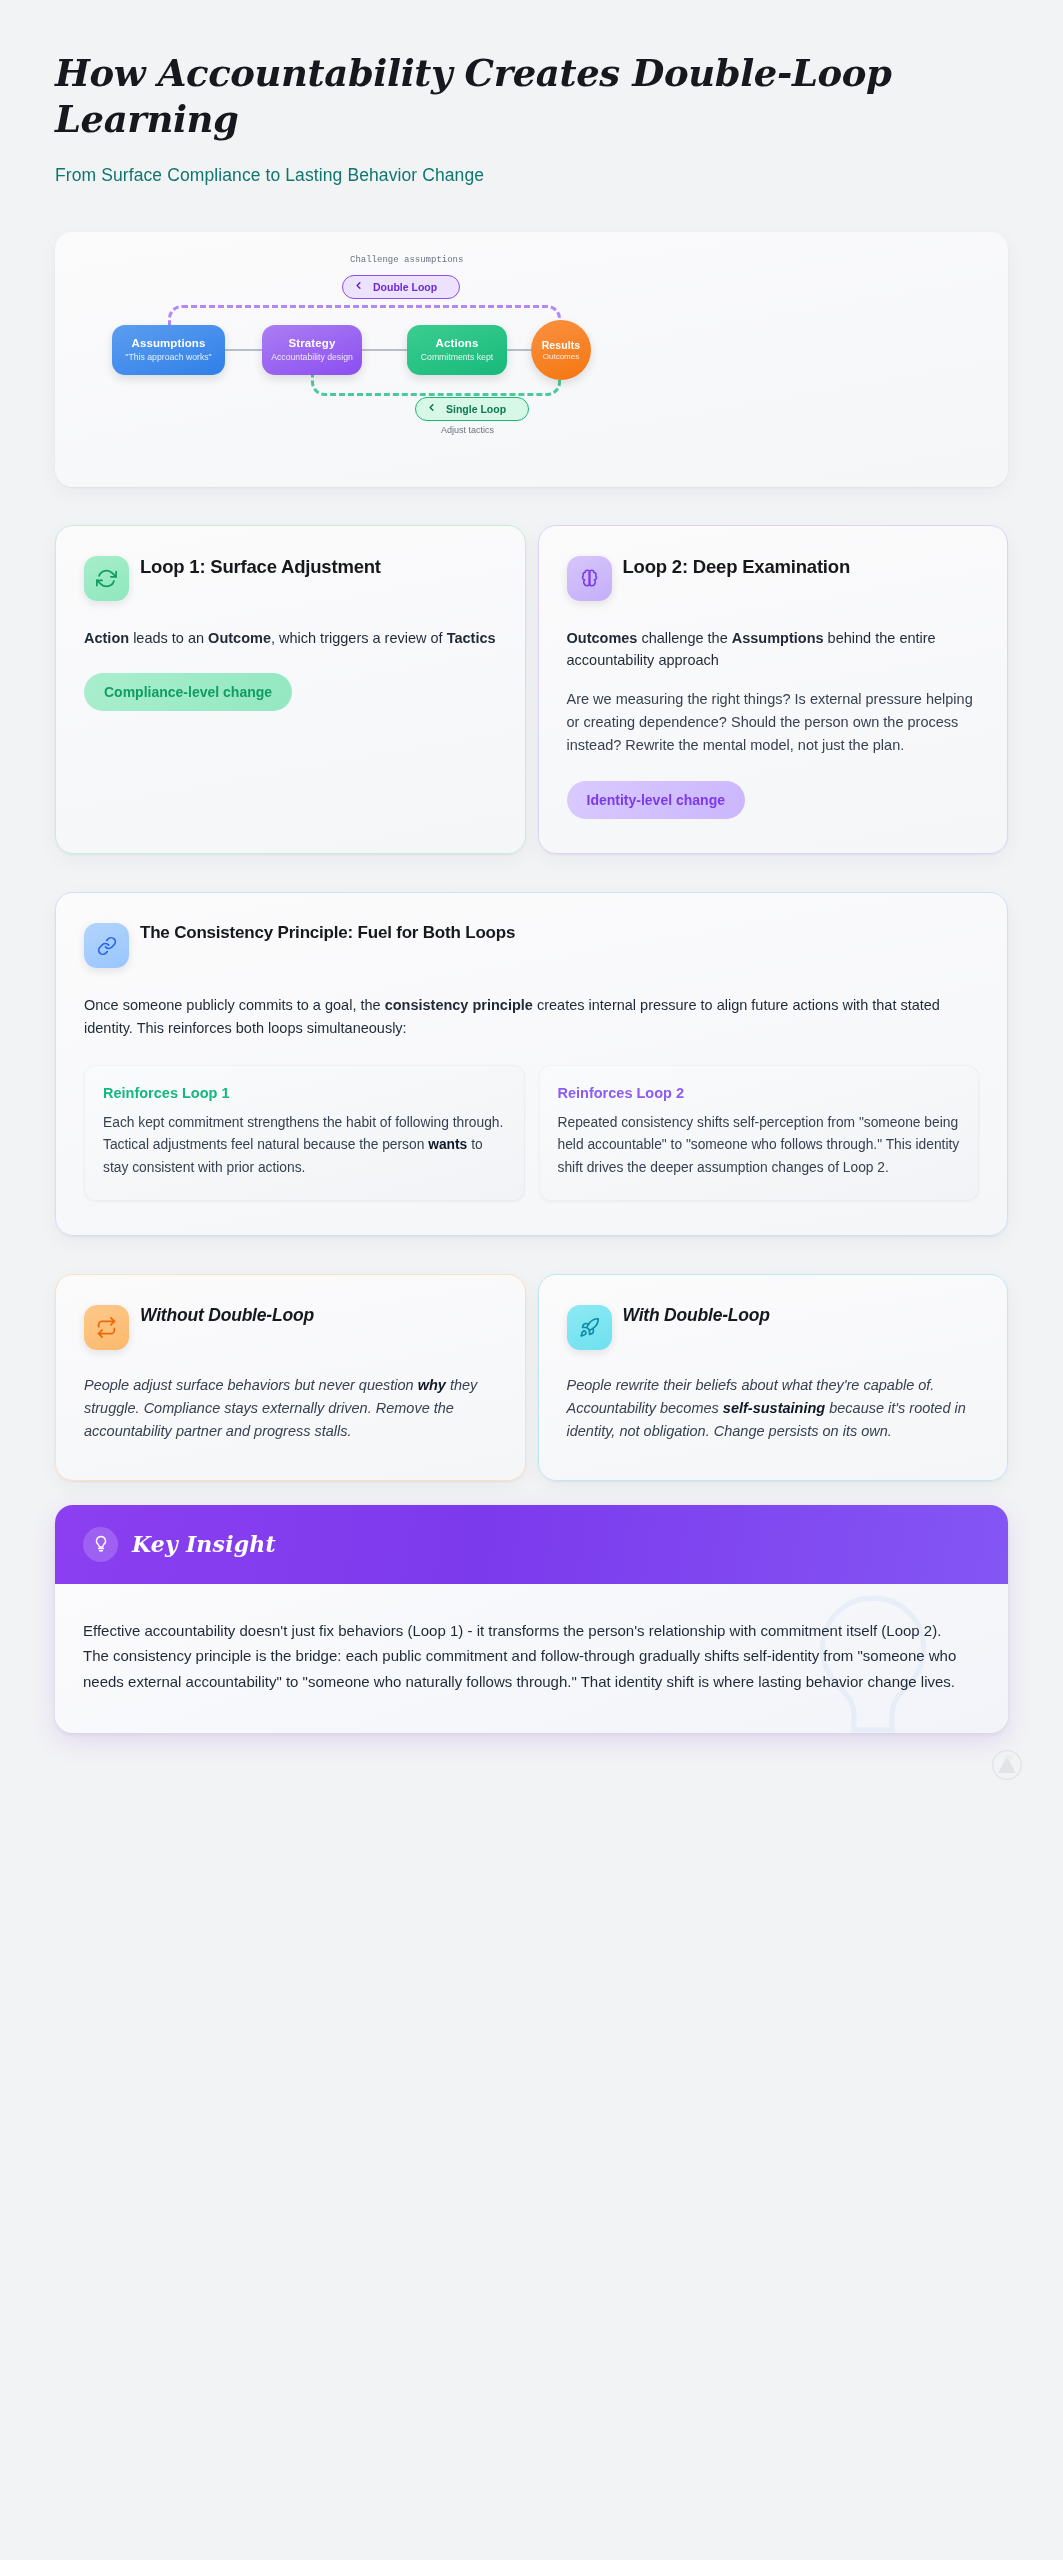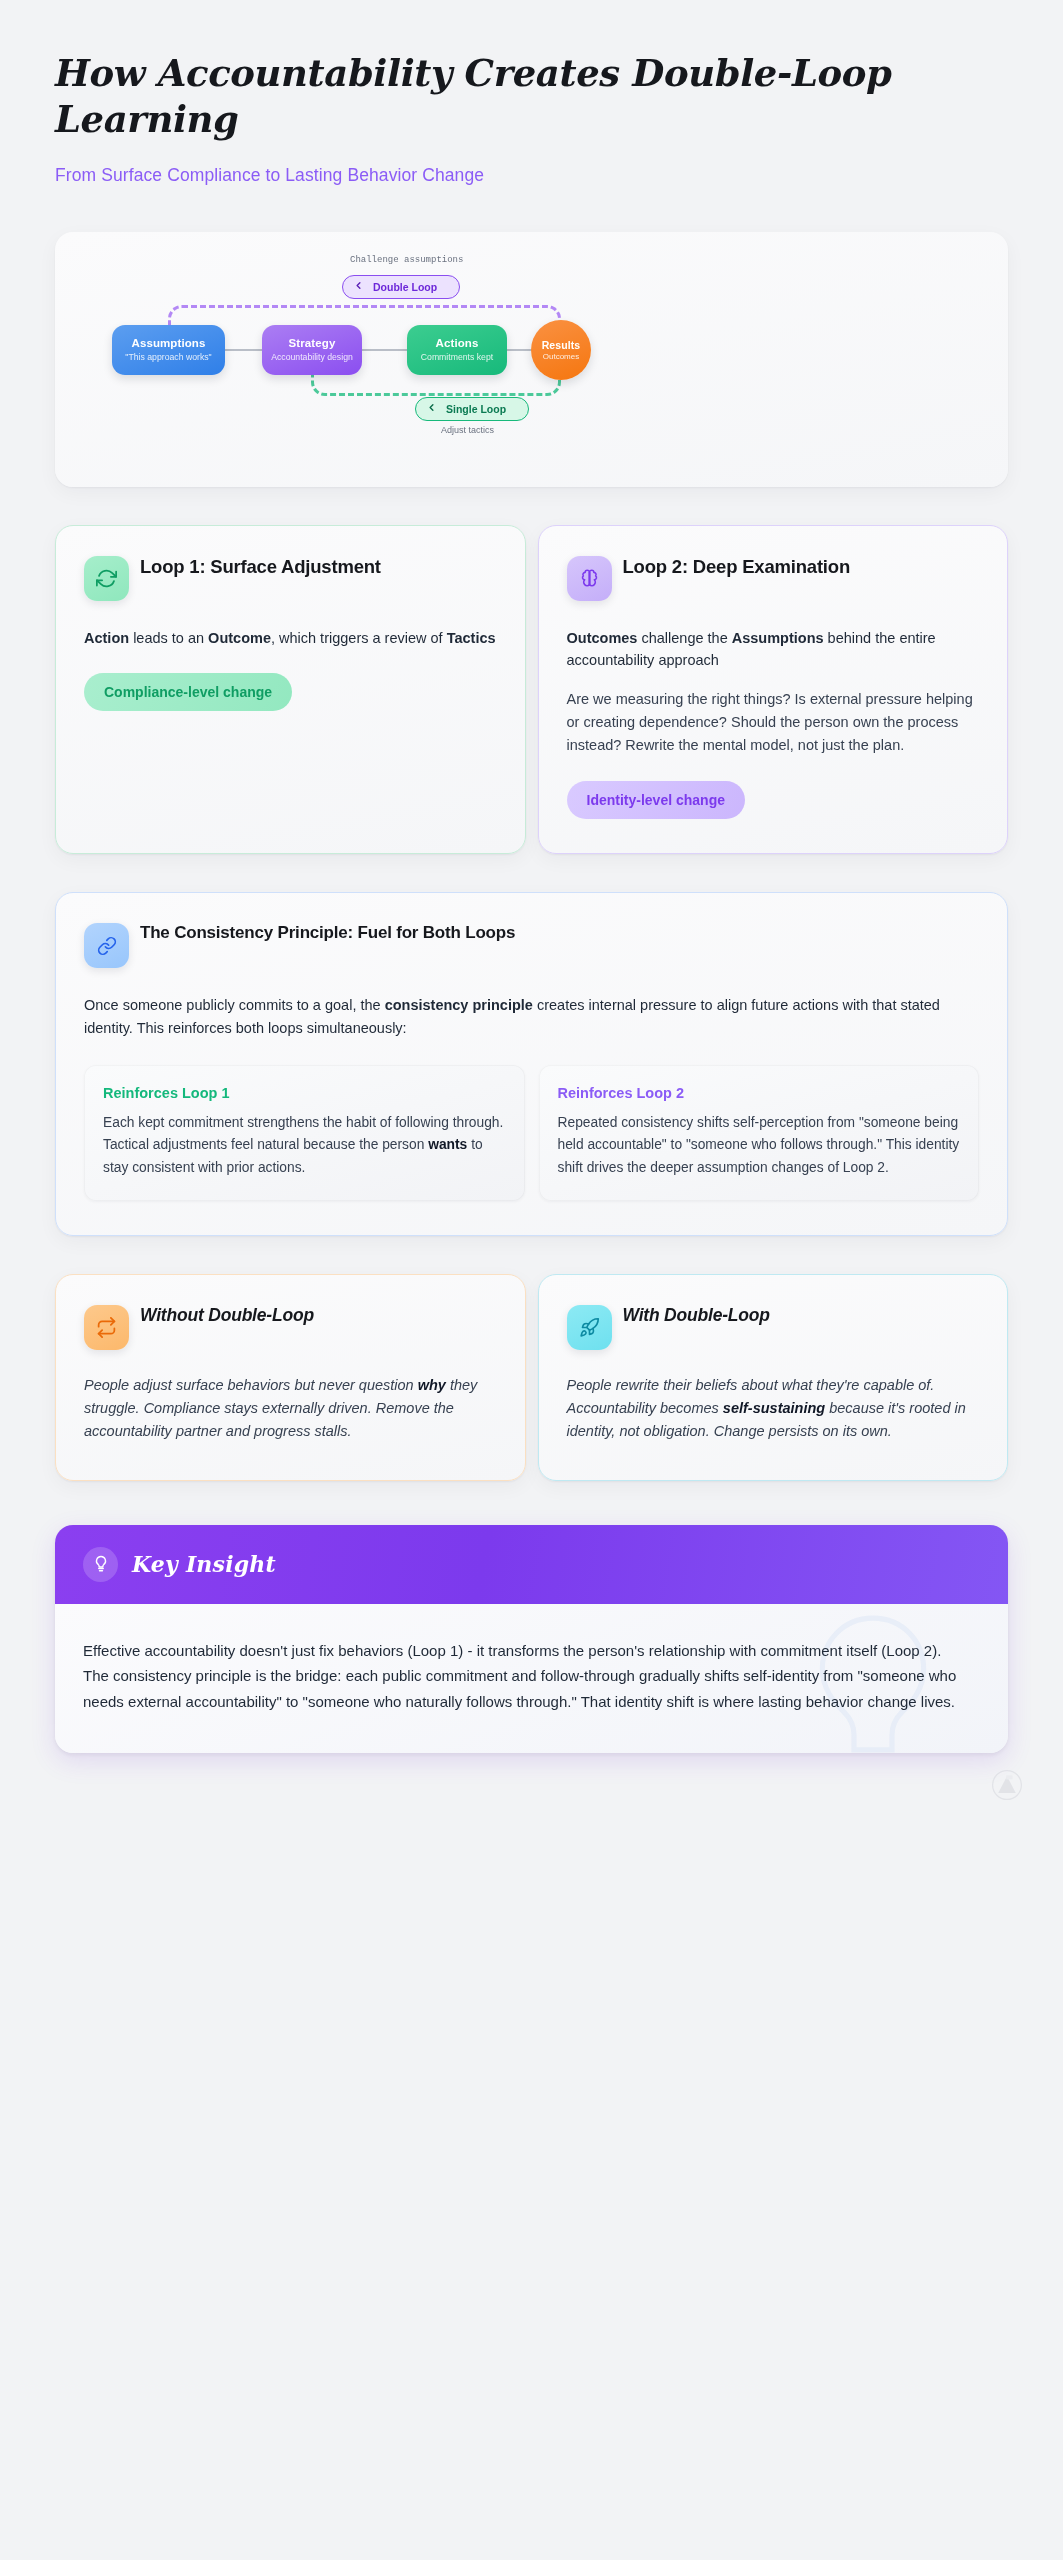--- a/index.html
+++ b/index.html
@@ -21,21 +21,21 @@
     font-size: 37px;
     line-height: 1.25;
     letter-spacing: -0.4px;
     color: #16181d;
     padding-top: 50px;
     max-width: 850px;
   }
   .page-subtitle {
     margin-top: 22px;
     font-size: 17.5px;
-    color: #8b5cf6;
+    color: #0f766e;
     letter-spacing: 0.1px;
   }
 
   
   .card {
     background: linear-gradient(170deg, #fbfbfc 0%, #f5f6f8 100%);
     border-radius: 18px;
     box-shadow: 0 1px 2px rgba(16,24,40,.05), 0 6px 20px rgba(16,24,40,.045);
   }
 
@@ -185,21 +185,21 @@
   .compare { margin-top: 38px; font-style: italic; }
   .compare-card { flex: 1; padding: 30px 28px 36px 28px; }
   .compare-card.orange { border: 1.5px solid #fbe0c2; }
   .compare-card.cyan   { border: 1.5px solid #bfe9f2; }
   .compare-card .card-title { font-size: 17.5px; }
   .compare-body { margin-top: 24px; font-size: 14.5px; line-height: 1.6; color: #374151; }
   .compare-body b { font-weight: 700; color: #111827; }
 
   
   .key-insight {
-    margin-top: 44px; border-radius: 18px; overflow: hidden;
+    margin-top: 24px; border-radius: 18px; overflow: hidden;
     box-shadow: 0 2px 4px rgba(16,24,40,.06), 0 8px 26px rgba(109,40,217,.13);
   }
   .ki-head {
     background: linear-gradient(100deg,#8b3ff0 0%,#7c3aed 45%, #8456f4 100%);
     padding: 22px 28px; display: flex; align-items: center; gap: 14px;
   }
   .ki-bulb {
     width: 35px; height: 35px; border-radius: 50%;
     background: rgba(255,255,255,.18);
     display: flex; align-items: center; justify-content: center; flex: none;

